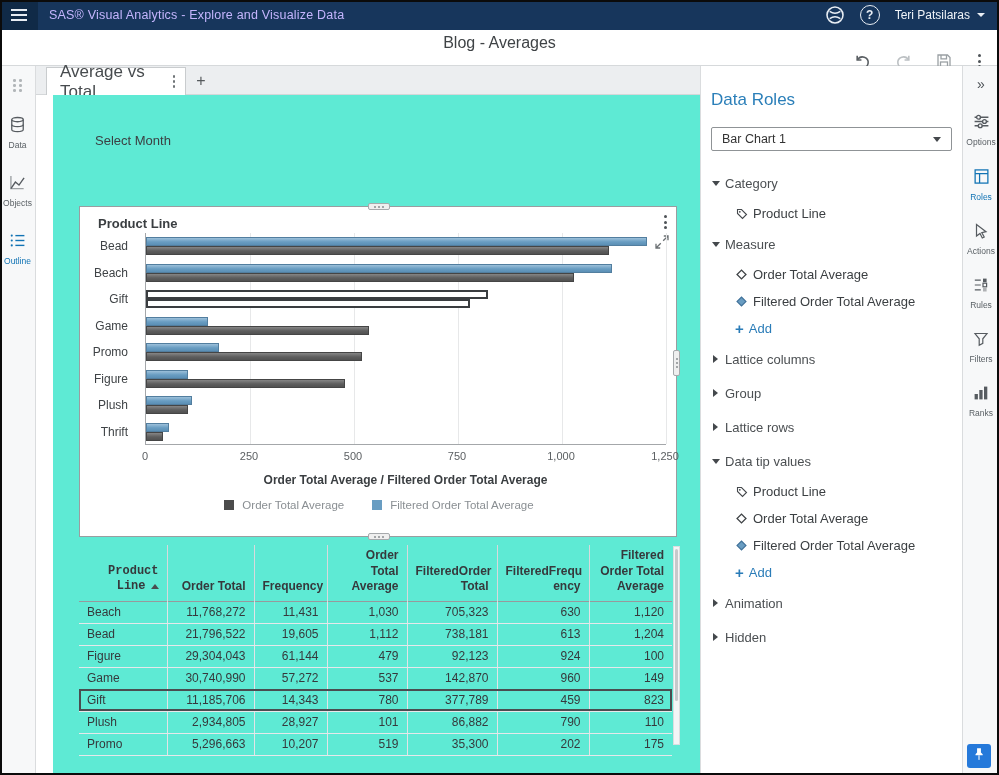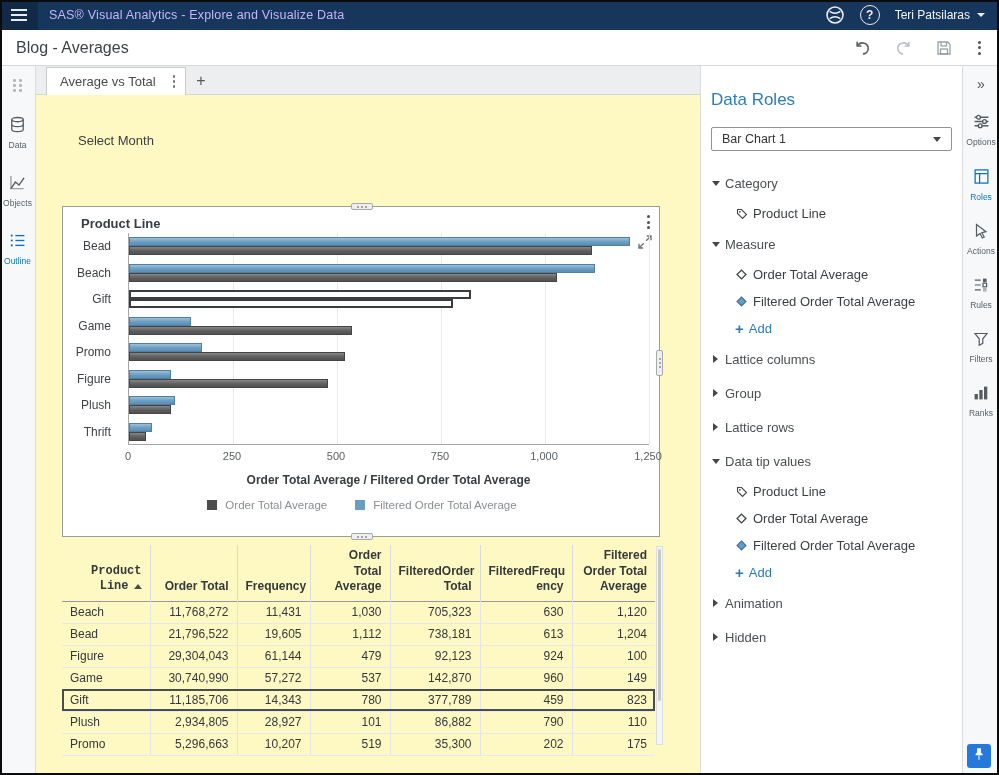--- a/index.html
+++ b/index.html
@@ -15,21 +15,21 @@
   .top-right{margin-left:auto;display:flex;align-items:center;gap:15px;padding-right:14px;}
   .searchbox{width:178px;height:22px;border:1px solid #6b81a0;border-radius:2px;display:flex;align-items:center;background:rgba(255,255,255,.05);cursor:text;}
   .searchbox .ph{flex:1;padding-left:9px;font-size:11.5px;color:#c2cddb;}
   .search-btn{width:25px;height:100%;display:flex;align-items:center;justify-content:center;border-left:1px solid #6b81a0;cursor:pointer;}
   .circle-icon{width:20px;height:20px;border-radius:50%;border:1.5px solid #e9eef4;display:flex;align-items:center;justify-content:center;font-size:12px;font-weight:bold;color:#e9eef4;cursor:pointer;}
   .circle-icon.plain{border:none;}
   .user{display:flex;align-items:center;gap:7px;font-size:12px;color:#f0f4f8;cursor:pointer;}
   .caret{width:0;height:0;border-left:4px solid transparent;border-right:4px solid transparent;border-top:4px solid #e9eef4;}
 
   
-  .titlebar{position:absolute;left:0;top:30px;width:999px;height:36px;background:#fff;border-bottom:1px solid #d6d9db;display:flex;align-items:center;padding:16px 16px;}
+  .titlebar{position:absolute;left:0;top:30px;width:999px;height:36px;background:#fff;border-bottom:1px solid #d6d9db;display:flex;align-items:center;padding:4px 16px;flex-direction:column;}
   .report-title{font-size:16px;color:#3f4346;}
   .title-actions{margin-left:auto;display:flex;align-items:center;gap:24px;}
   .tbtn{background:none;border:none;cursor:pointer;display:flex;align-items:center;}
   .ic-undo{color:#5a5f63;} .ic-redo{color:#bcc0c3;} .ic-save{color:#9aa0a4;}
   .kebab{display:inline-flex;flex-direction:column;gap:2.5px;padding:2px;}
   .kebab i{width:3px;height:3px;background:#4e5357;border-radius:50%;}
   .kebab.small i{width:2.5px;height:2.5px;background:#6f7477;}
 
   
   .left-rail{position:absolute;left:0;top:66px;width:36px;height:709px;background:#f7f8f9;border-right:1px solid #dadcde;z-index:4;}
@@ -45,23 +45,23 @@
   .collapse{margin-top:10px;text-align:center;font-size:14px;color:#4d5257;cursor:pointer;}
   .right-rail .rail-item{margin-top:21px;}
   .right-rail .rail-item:first-of-type{margin-top:13px;}
 
   .pin-btn{position:absolute;left:967px;top:744px;width:24px;height:24px;background:#2579da;border-radius:3px;display:flex;align-items:center;justify-content:center;cursor:pointer;z-index:210;}
 
   
   .canvas{position:absolute;left:36px;top:66px;width:664px;height:709px;background:#fff;}
   .tabstrip{position:absolute;left:0;top:0;width:664px;height:29px;background:#eceef0;border-bottom:1px solid #d4d7d9;display:flex;align-items:flex-end;}
   .tab{margin-left:10px;width:140px;height:28px;background:#fff;border:1px solid #c9ccce;border-bottom:none;display:flex;align-items:center;padding:0 8px 0 13px;position:relative;top:1px;cursor:pointer;}
-  .tab-label{font-size:13px;color:#474b4e;flex:1;}
+  .tab-label{font-size:17px;color:#474b4e;flex:1;}
   .tab-add{width:30px;height:27px;display:flex;align-items:center;justify-content:center;font-size:16px;color:#55595c;cursor:pointer;}
-  .content{position:absolute;left:0;top:29px;width:664px;height:680px;background:#fef9c3;}
+  .content{position:absolute;left:17px;top:29px;width:664px;height:680px;background:#5eead4;}
 
   .sel-label{position:absolute;left:42px;top:38px;font-size:13px;color:#3c4043;}
   .dropdown{border:1px solid #8f9396;border-radius:2px;background:#fff;display:flex;align-items:center;padding:0 10px;cursor:pointer;}
   .month-dd{position:absolute;left:42px;top:58px;width:330px;height:26px;}
   .dropdown .val{flex:1;font-size:12.5px;color:#333;}
   .dd-caret{width:0;height:0;border-left:4.5px solid transparent;border-right:4.5px solid transparent;border-top:5px solid #44484c;}
 
   
   .chart-obj{position:absolute;left:26px;top:111px;width:598px;height:331px;background:#fff;border:1px solid #9a9da0;}
   .chart-title{position:absolute;left:18px;top:9px;font-size:13px;font-weight:bold;color:#3a3e41;}

